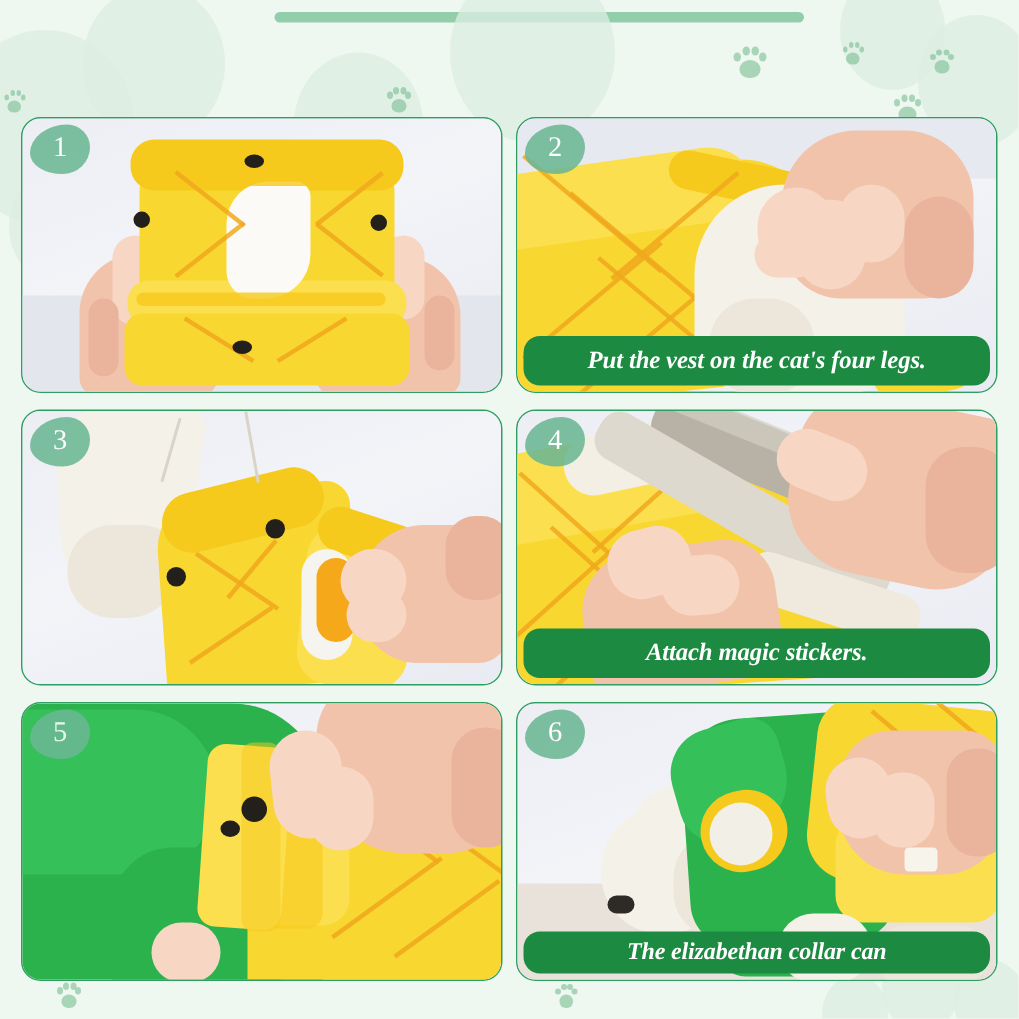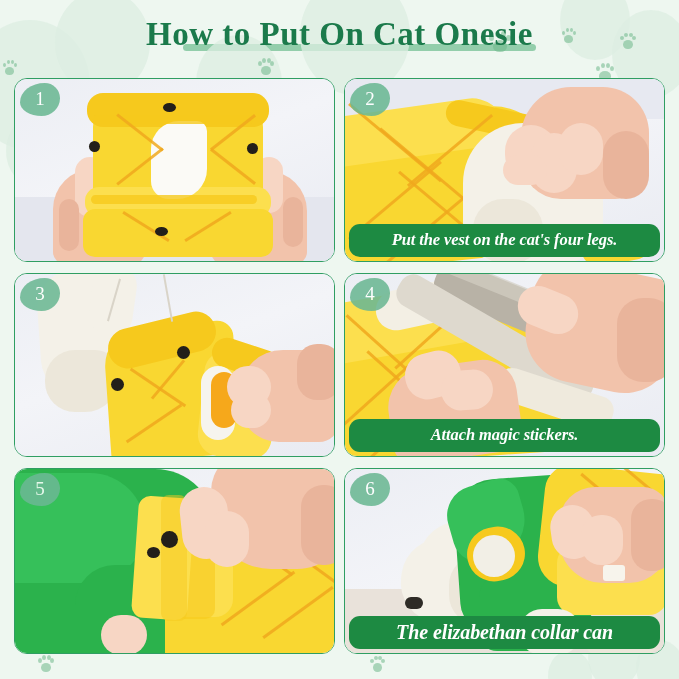--- a/index.html
+++ b/index.html
@@ -49,21 +49,21 @@
   }
   .caption{
     position:absolute;left:4px;right:4px;bottom:4px;z-index:7;
     background:#1d8a42;border-radius:11px;
     color:#fff;text-align:center;
     font-family:"Liberation Serif","DejaVu Serif",serif;
     font-weight:700;font-style:italic;font-size:16.5px;
     padding:7px 6px;line-height:1.14;box-sizing:border-box;
     letter-spacing:-.1px;
   }
-  .caption.two-line{font-size:20px;padding:5px 6px;}
+  .caption.two-line{font-size:16px;padding:5px 6px;}
 
   
   .bgwhite{position:absolute;inset:0;background:linear-gradient(160deg,#eceef4 0%,#f3f4f8 45%,#e9ebf2 100%);}
   .shade{position:absolute;background:#e2e4ec;}
   .yellow{position:absolute;background:#f9d731;}
   .yellow2{position:absolute;background:#fcdf4e;}
   .ygold{position:absolute;background:#f6c91d;}
   .green{position:absolute;background:#2bb24c;}
   .green2{position:absolute;background:#36c05a;}
   .cream{position:absolute;background:#f4f1e8;}
@@ -145,21 +145,20 @@
   <div class="paw" style="left:370px;top:656px;width:15px;height:16px;">
     <div class="pad" style="left:3px;top:7px;width:9px;height:9px;"></div>
     <div class="toe" style="left:0px;top:3px;width:4px;height:4px;"></div>
     <div class="toe" style="left:4px;top:0px;width:4px;height:4px;"></div>
     <div class="toe" style="left:8px;top:0px;width:4px;height:4px;"></div>
     <div class="toe" style="left:11px;top:3px;width:4px;height:4px;"></div>
   </div>
 </div>
 
 <div class="title-wrap">
-  <div class="title">How to Put On Cat Onesie</div>
   <div class="title-underline"></div>
 </div>
 
 <div class="grid">
 
   <div class="panel">
     <div class="photo">
       <div class="bgwhite"></div>
       <div class="shade" style="left:0;top:118px;width:321px;height:66px;background:#e4e6ee;"></div>
 

